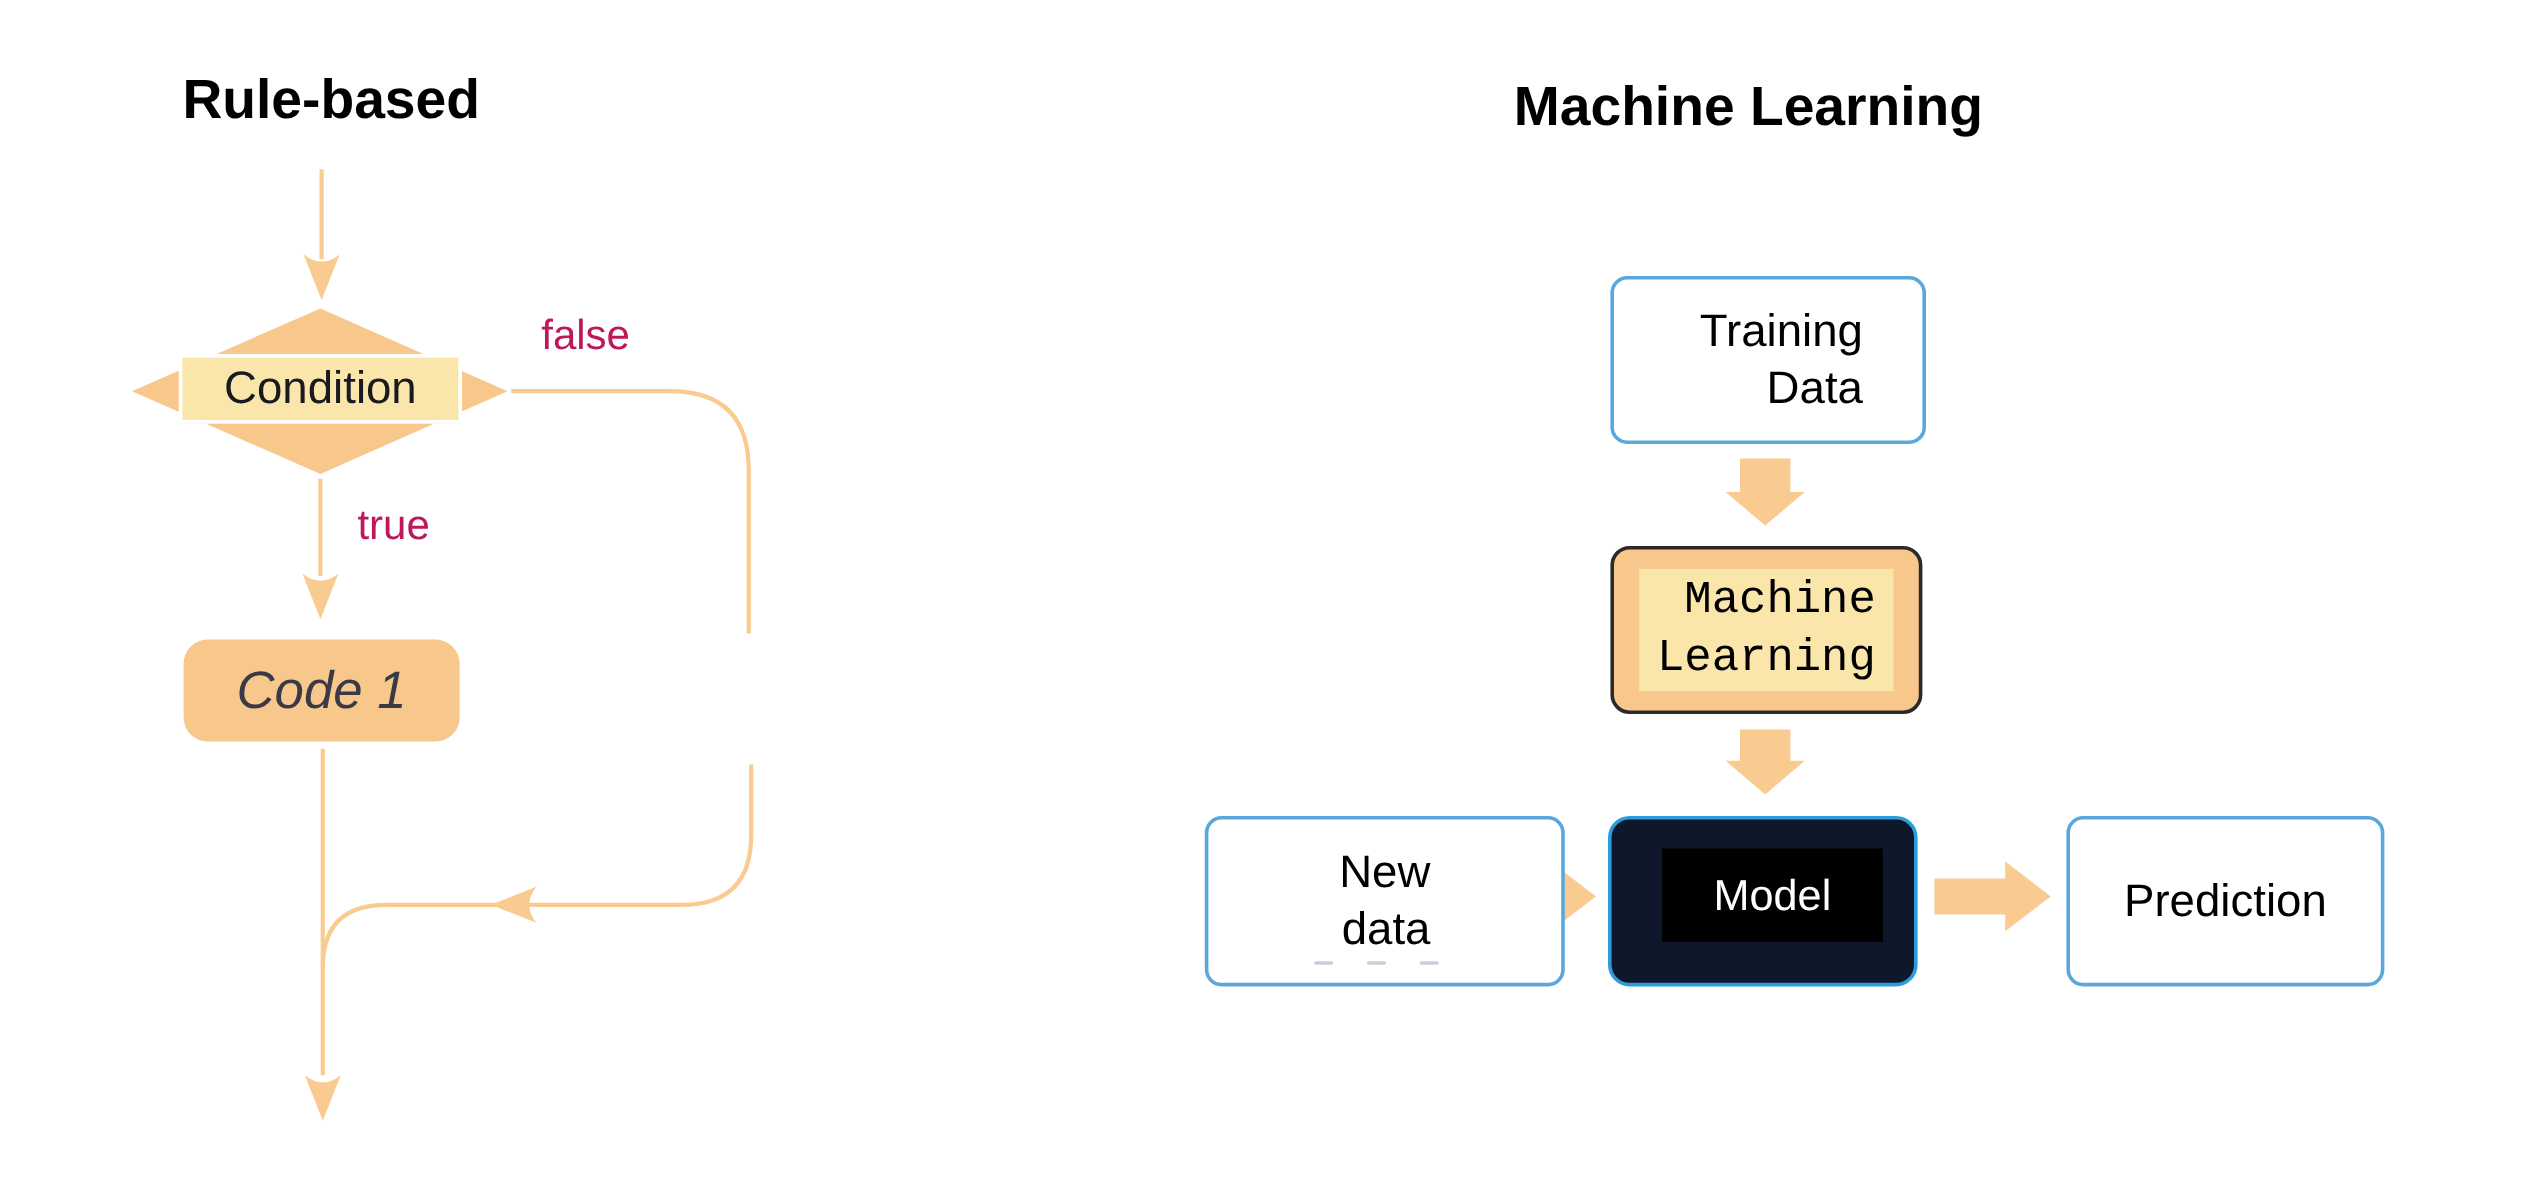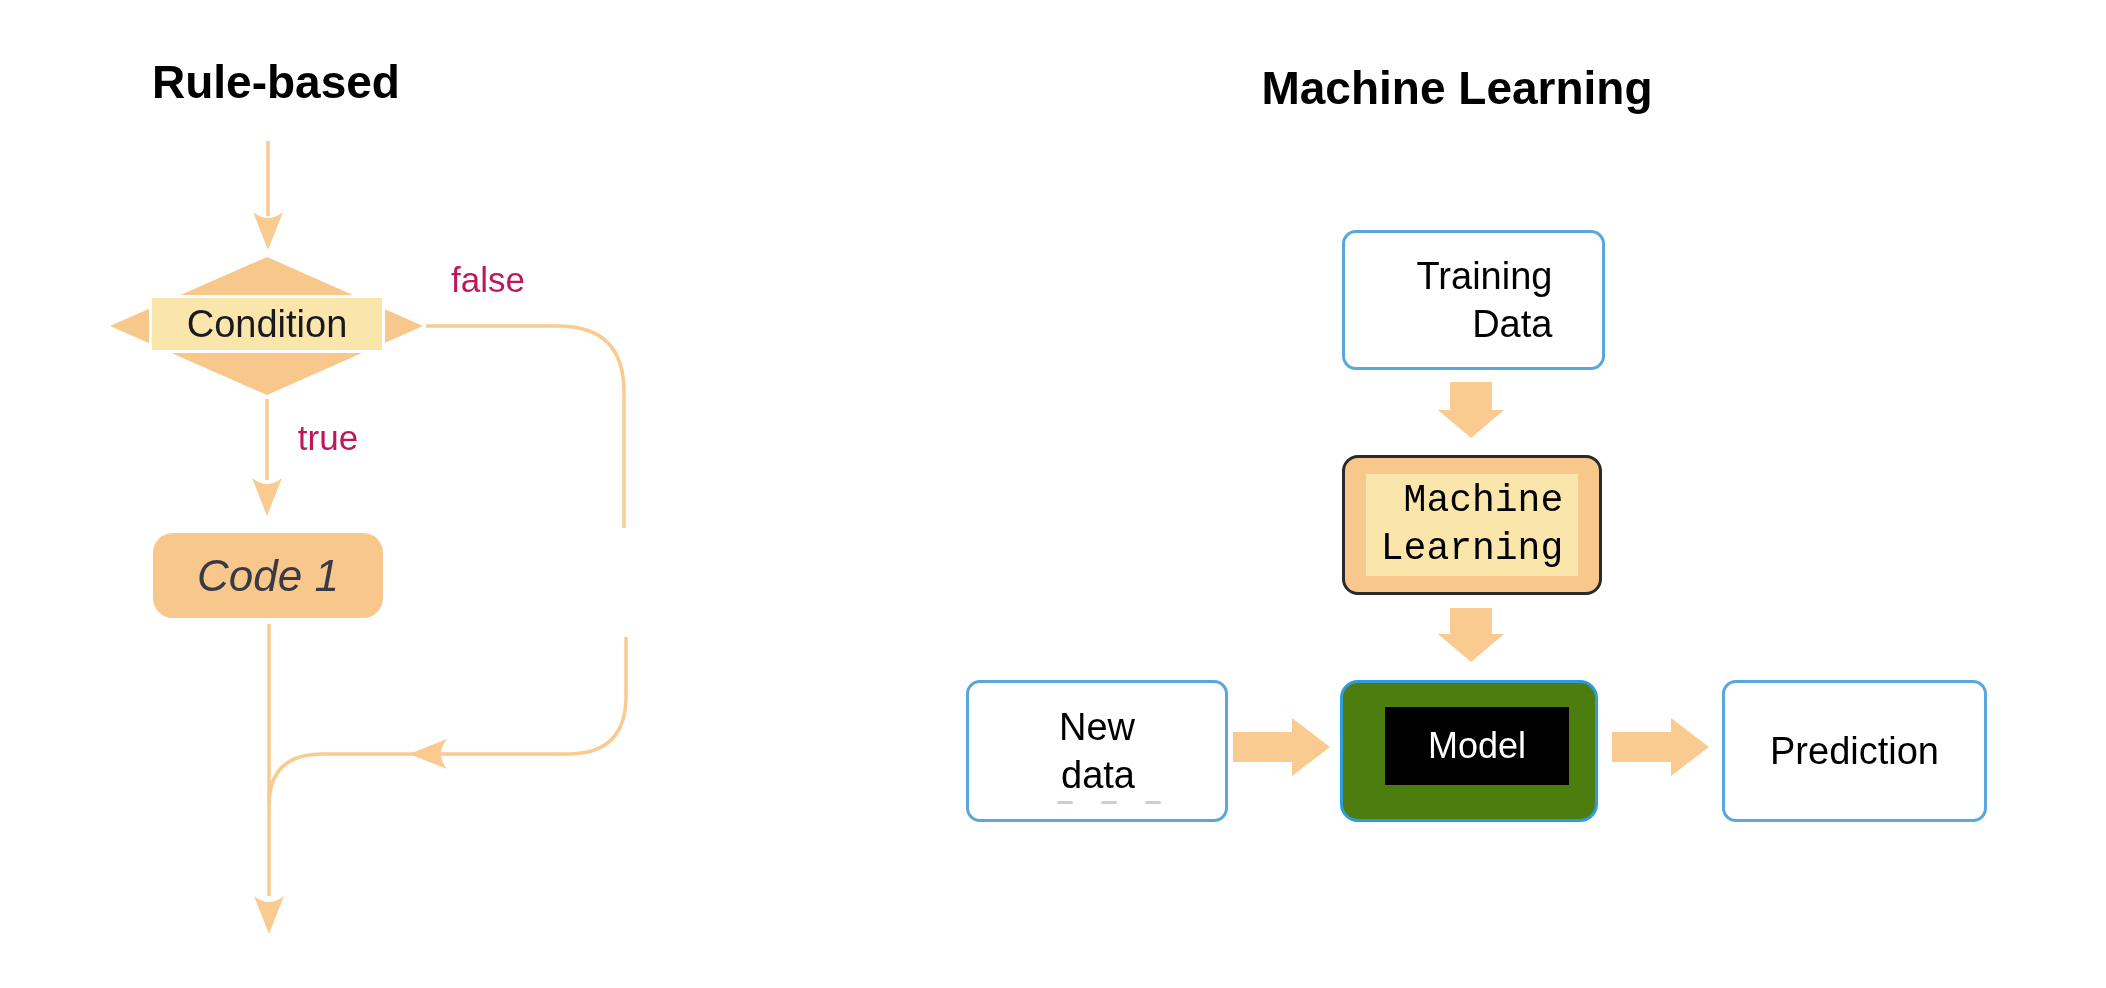--- a/index.html
+++ b/index.html
@@ -33,21 +33,21 @@
     left:1342px;top:455px;width:260px;height:140px;
     background:#F7C78C;border:3px solid #2A2A2A;border-radius:16px;z-index:2;
   }
   .ml-inner{
     position:absolute;left:21px;top:16px;right:21px;bottom:16px;
     background:#FAE6AA;
     font-size:38px;line-height:48px;color:#000;font-family:Liberation Mono, monospace;
   }
   .model-box{
     left:1340px;top:680px;width:258px;height:142px;
-    background:#4d7c0f;border:3px solid #2D9CDB;border-radius:18px;z-index:2;
+    background:#0f172a;border:3px solid #2D9CDB;border-radius:18px;z-index:2;
   }
   .model-inner{
     position:absolute;left:42px;top:24px;width:184px;height:78px;
     background:#000000;color:#ffffff;font-size:36px;
   }
   .artifact-row{
     position:absolute;left:88px;top:118px;display:flex;gap:28px;
   }
   .artifact-dash{width:16px;height:3px;background:#C9CFDA;border-radius:2px;}
 </style>
@@ -99,21 +99,21 @@
   <div class="abs center title" style="left:1147px;top:58px;width:620px;height:60px;">Machine Learning</div>
 
   <div class="abs center blue-box" style="left:1342px;top:230px;width:263px;height:140px;padding-left:22px;">Training
 Data</div>
 
   <div class="abs ml-box">
     <div class="ml-inner center">Machine
 Learning</div>
   </div>
 
-  <div class="abs blue-box" style="left:966px;top:680px;width:262px;height:142px;">
+  <div class="abs blue-box" style="left:1004px;top:680px;width:300px;height:142px;">
     <div class="center" style="width:100%;height:100%;">New
 data</div>
     <div class="artifact-row">
       <span class="artifact-dash"></span>
         <span class="artifact-dash"></span>
         <span class="artifact-dash"></span>
     </div>
   </div>
 
   <div class="abs model-box">

